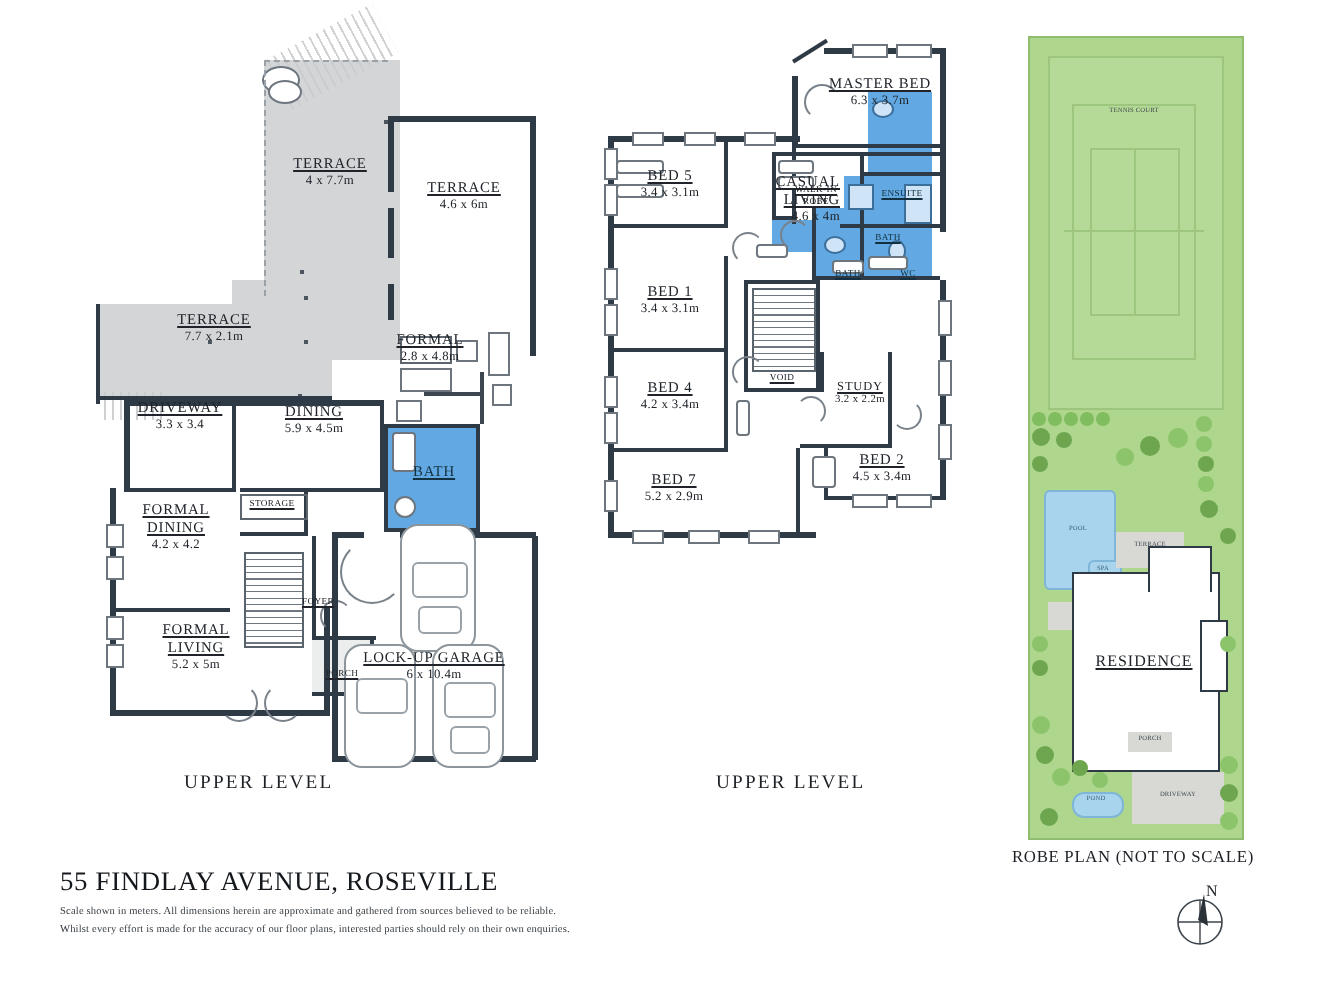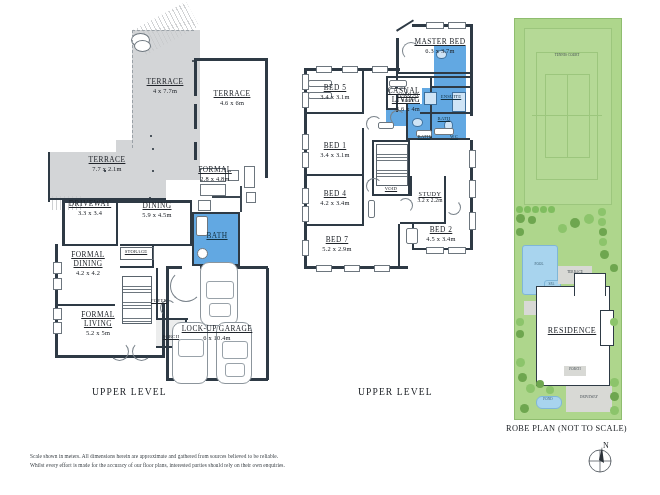--- a/index.html
+++ b/index.html
@@ -439,20 +439,21 @@
     <div class="tree d" style="left:22px;top:362px;width:8px;height:8px;"></div>
     <div class="tree" style="left:32px;top:368px;width:8px;height:8px;"></div>
     <div class="tree d" style="left:6px;top:386px;width:9px;height:9px;"></div>
     <div class="tree" style="left:96px;top:360px;width:9px;height:9px;"></div>
     <div class="tree d" style="left:96px;top:374px;width:9px;height:9px;"></div>
     <div class="tree" style="left:96px;top:388px;width:9px;height:9px;"></div>
     <div class="tree d" style="left:96px;top:246px;width:8px;height:8px;"></div>
     <div class="tree" style="left:96px;top:300px;width:8px;height:8px;"></div>
   </div>
 
+  <div class="title">55 FINDLAY AVENUE, ROSEVILLE</div>
   <div class="disc">
     <div>Scale shown in meters. All dimensions herein are approximate and gathered from sources believed to be  reliable.</div>
     <div>Whilst every effort is made for the accuracy of our floor plans, interested parties should rely on their own enquiries.</div>
   </div>
   <div class="siteplanlbl">ROBE PLAN (NOT TO SCALE)</div>
 
   <div class="compass">
     <svg width="34" height="34" viewBox="0 0 34 34">
       <circle cx="17" cy="20" r="11" fill="none" stroke="#3c444b" stroke-width="0.8"></circle>
       <line x1="6" y1="20" x2="28" y2="20" stroke="#3c444b" stroke-width="0.7"></line>

